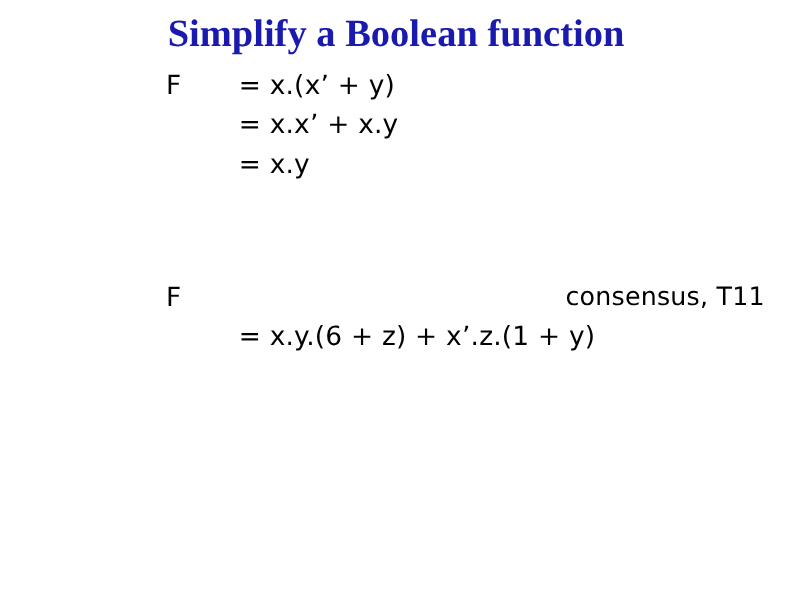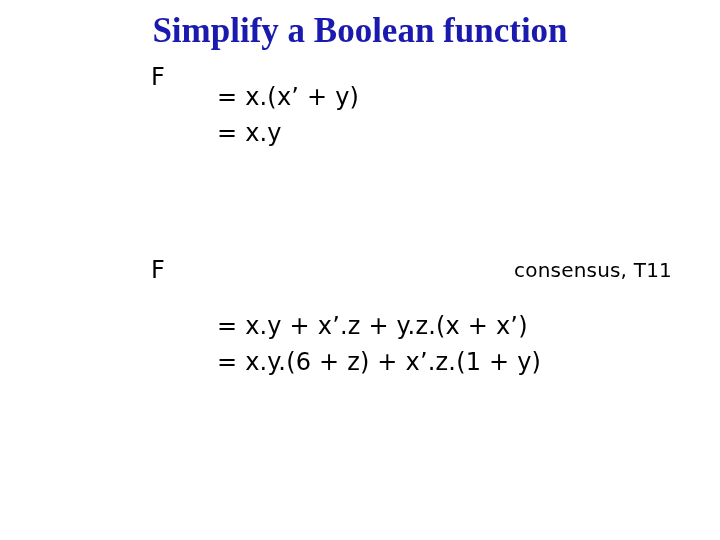--- a/index.html
+++ b/index.html
@@ -64,66 +64,65 @@
 
   .eq-text {
     position: absolute;
     left: 217px;
     top: 0;
     font-family: "DejaVu Sans", sans-serif;
     font-size: 24px;
     line-height: 36px;
     color: #000000;
     letter-spacing: 0.2px;
-    margin-top: 20px;
   }
 
   .eq-note {
     position: absolute;
     left: 514px;
     top: 0;
     font-family: "DejaVu Sans", sans-serif;
-    font-size: 20px;
+    font-size: 23px;
     line-height: 36px;
     color: #000000;
     letter-spacing: 0.2px;
   }
 </style>
 </head>
 <body>
 
 <div class="slide">
 
   <div class="slide-title">Simplify a Boolean function</div>
 
   <div class="deriv-block" id="block-1">
 
     <div class="deriv-row">
       <span class="fn-label">F</span>
       <span class="eq-text">= x.(x’ + y)</span>
     </div>
 
+    <div class="deriv-row">
+      <span class="eq-text">= x.x’ + x.y</span>
+    </div>
 
 
     <div class="deriv-row">
       <span class="eq-text">= x.y</span>
     </div>
 
   </div>
 
   <div class="deriv-block" id="block-2">
 
     <div class="deriv-row">
       <span class="fn-label">F</span>
       <span class="eq-note">consensus, T11</span>
     </div>
 
-    <div class="deriv-row">
-      <span class="eq-text">= x.y + x’.z + y.z.(x + x’)</span>
-    </div>
 
 
     <div class="deriv-row">
       <span class="eq-text">= x.y.(6 + z) + x’.z.(1 + y)</span>
     </div>
 
 
   </div>
 
 </div>

